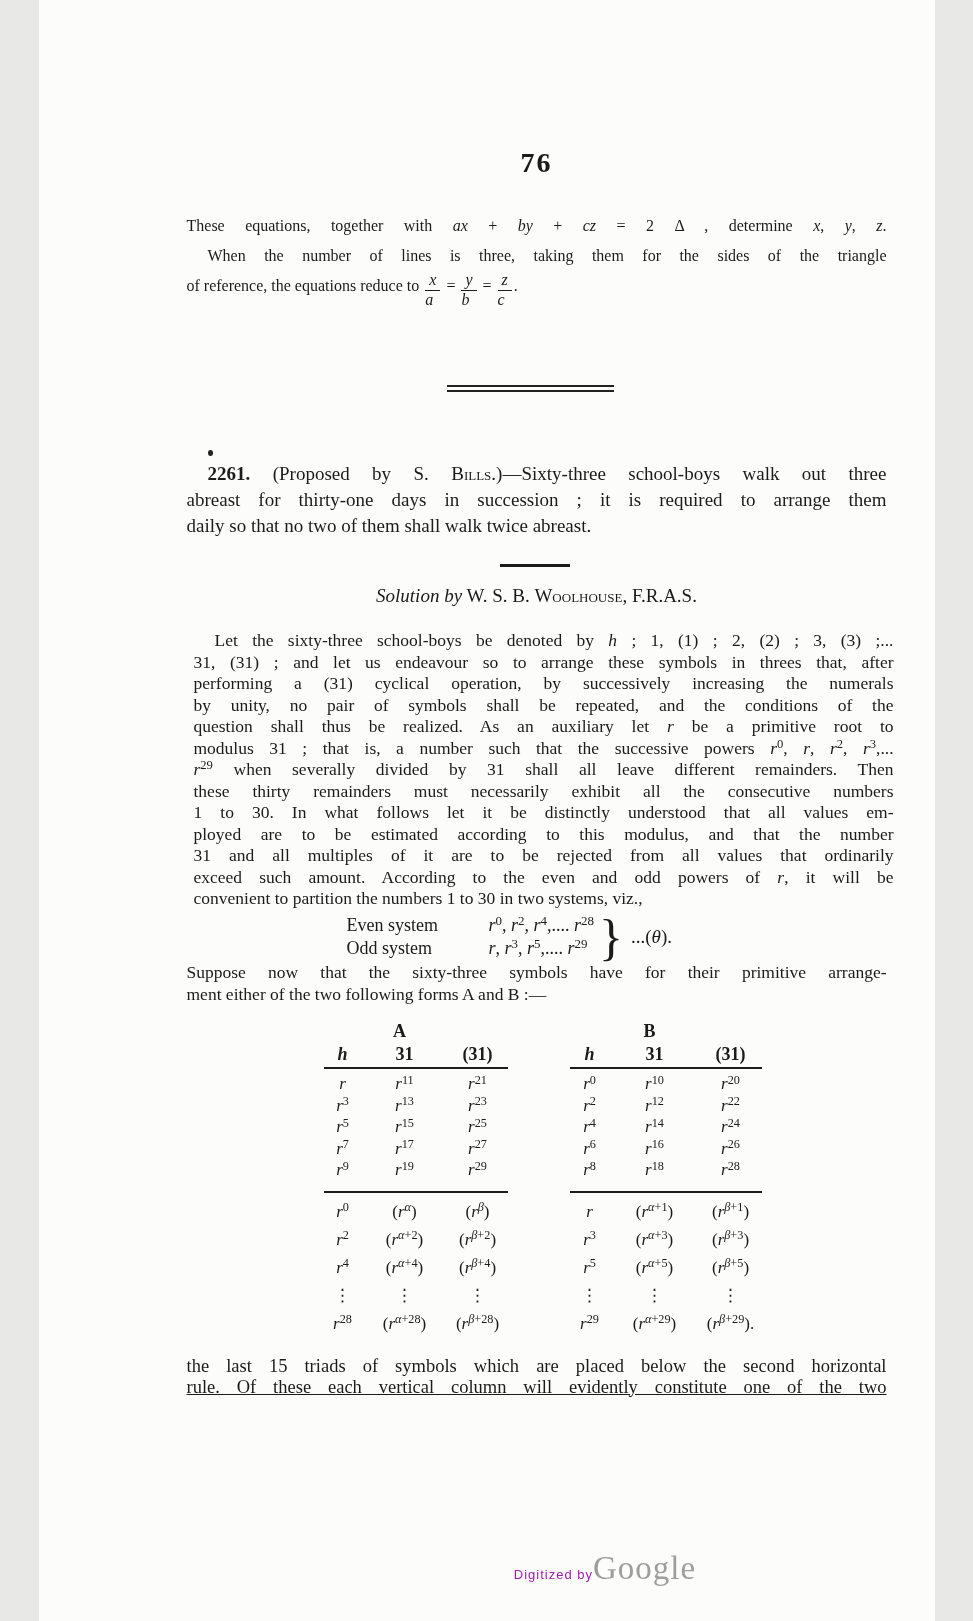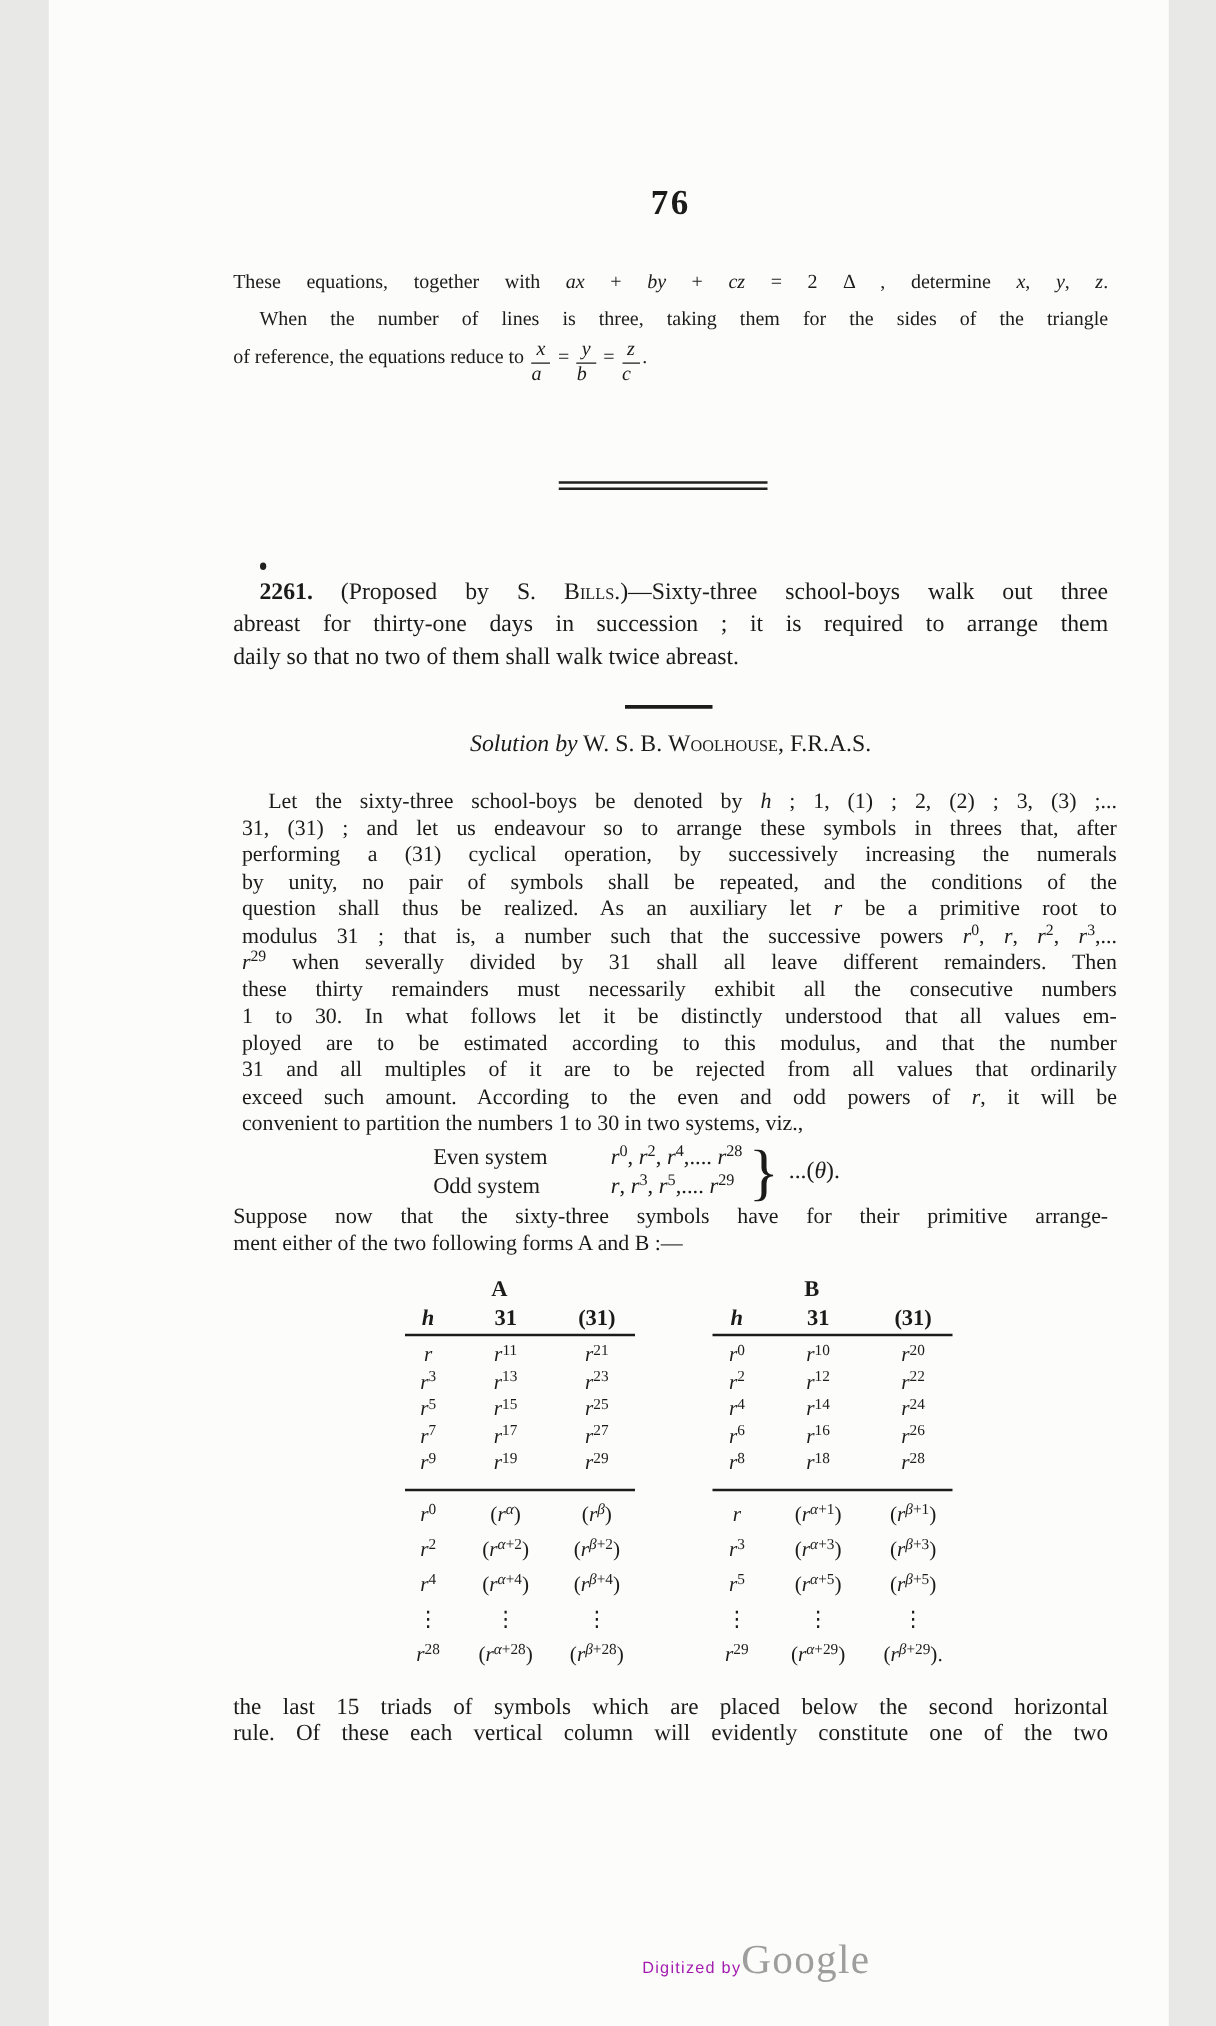--- a/index.html
+++ b/index.html
@@ -13,21 +13,21 @@
   .sc{font-variant:small-caps;}
   sup{font-size:0.72em;line-height:0;position:relative;top:-0.45em;vertical-align:baseline;}
   .frac{display:inline-block;vertical-align:-0.85em;text-align:center;line-height:1.05;font-style:italic;padding:0 2px;}
   .fnum{display:block;border-bottom:1.5px solid #1b1b1b;padding:0 4px 1px;}
   .fden{display:block;padding-top:1px;}
 
   
   .plines > div{text-align:justify;text-align-last:justify;}
   .plines > div:last-child{text-align-last:left;}
   .plines > div.ind{padding-left:21px;}
-  .plines > div.jlast{text-align-last:justify;}
+  .plines > div.jlast{text-align-last:justify;text-decoration:underline;}
 
   .pagenum{position:absolute;top:147px;left:148px;width:700px;text-align:center;
            font-size:28px;font-weight:bold;letter-spacing:2px;}
   .intro{position:absolute;top:211px;left:148px;width:700px;font-size:16px;line-height:30px;}
   .drule{position:absolute;top:385px;left:408px;width:167px;height:7px;box-sizing:border-box;
          border-top:2px solid #222;border-bottom:2px solid #222;}
   .inkdot{position:absolute;top:450px;left:169px;width:5px;height:6px;background:#222;border-radius:50%;}
   .problem{position:absolute;top:461px;left:148px;width:700px;font-size:19px;line-height:26px;}
   .srule{position:absolute;top:564px;left:461px;width:70px;height:3px;background:#1b1b1b;}
   .sheading{position:absolute;top:585px;left:148px;width:700px;text-align:center;font-size:19px;}

